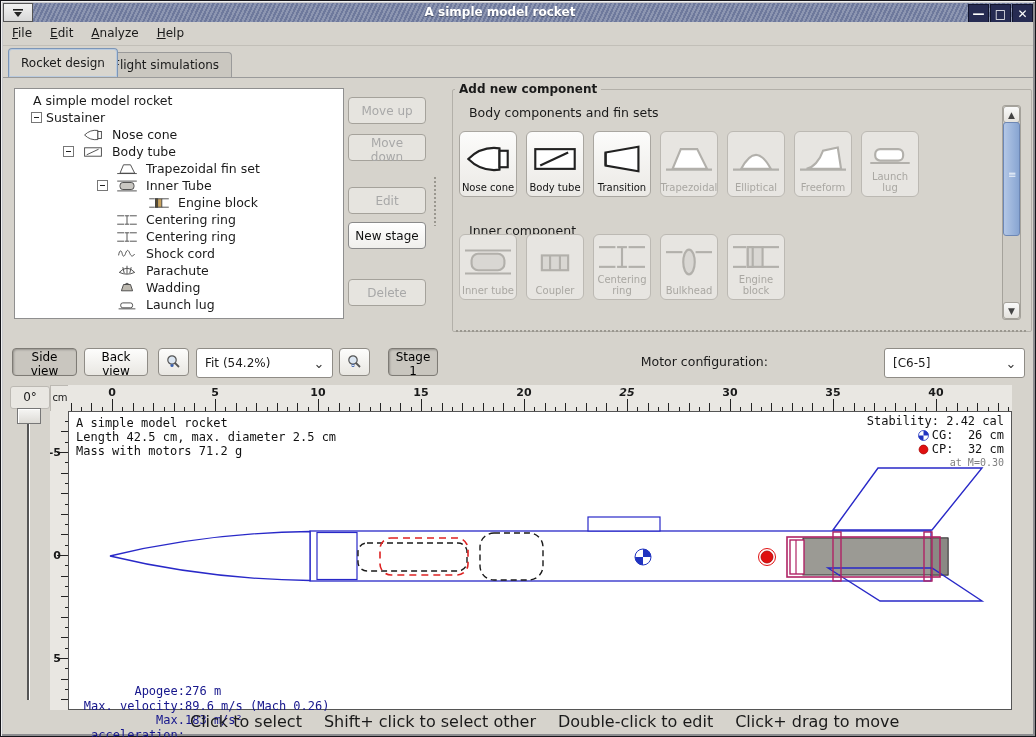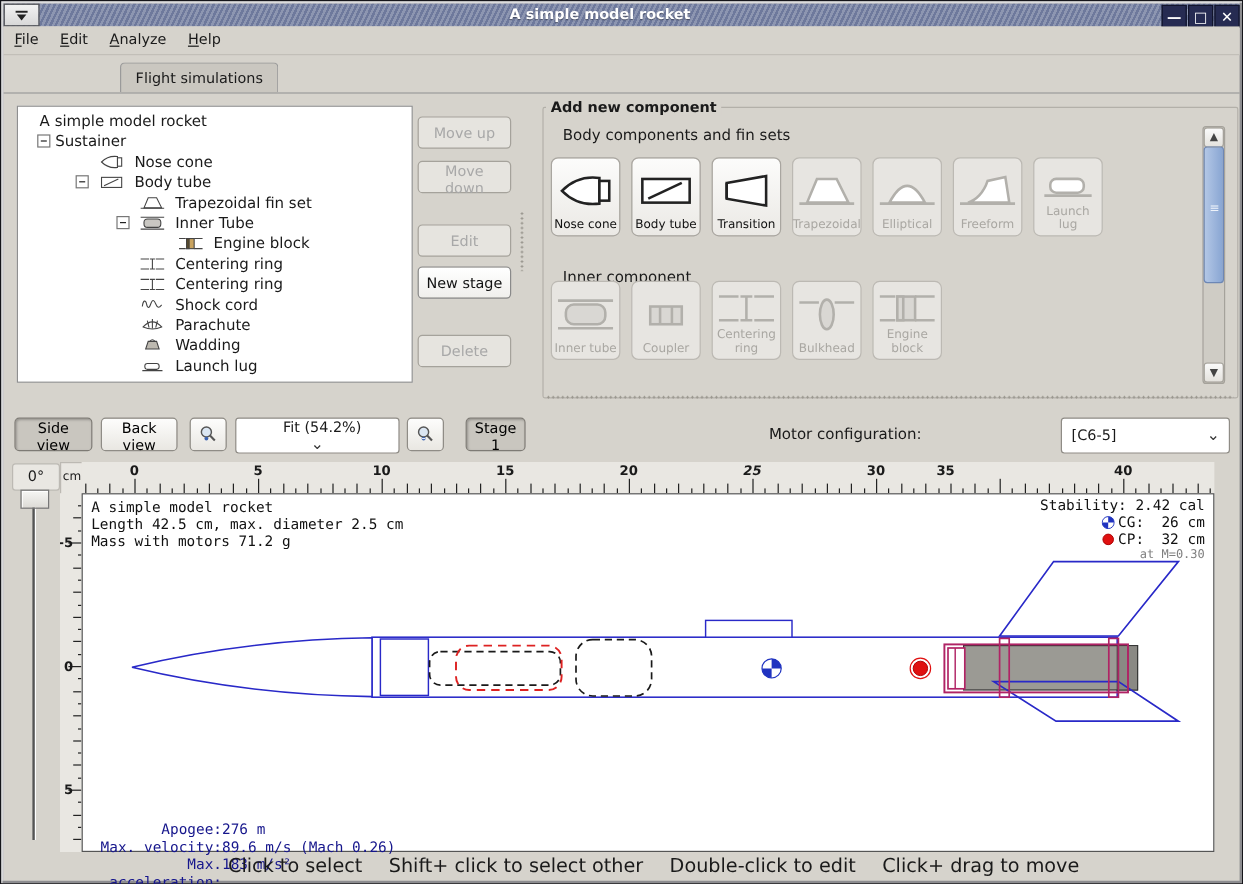--- a/index.html
+++ b/index.html
@@ -120,20 +120,21 @@
   </div>
   <div id="title-text">A simple model rocket</div>
   <div class="win-btn">—</div>
   <div class="win-btn">□</div>
   <div class="win-btn">✕</div>
 </div>
 
 <div id="menubar" class="abs"><span class="menu-item">File</span><span class="menu-item">Edit</span><span class="menu-item">Analyze</span><span class="menu-item">Help</span></div>
 
 <div id="tabs" class="abs">
+  <div class="tab active" style="left:5px;">Rocket design</div>
   <div class="tab" style="left:97px;">Flight simulations</div>
 </div>
 <div id="tabpane-line" class="abs"></div>
 
 <div id="tree-panel" class="abs">
     <div class="tree-row" style="padding-left: 18px;">
       <span class="tree-label">A simple model rocket</span>
     </div>
     <div class="tree-row" style="padding-left: 16px;">
       <span class="tree-handle"></span>
@@ -416,21 +417,21 @@
 
 <button class="ctl-btn pressed" style="left:12px;width:65px;">Side view</button>
 <button class="ctl-btn" style="left:84px;width:64px;">Back view</button>
 <button class="ctl-btn" style="left:158px;width:31px;">
   <svg width="16" height="16" viewBox="0 0 16 16">
     <circle cx="7" cy="6" r="4.2" fill="#dbe6f2" stroke="#555" stroke-width="1.2"></circle>
     <line x1="10" y1="9" x2="14" y2="13" stroke="#555" stroke-width="1.8"></line>
     <circle cx="7" cy="11.5" r="1.6" fill="#3b62b0"></circle>
   </svg>
 </button>
-<div class="combo" style="left:196px;width:135px;flex-direction:column;">
+<div class="combo" style="left:196px;width:135px;">
   <span class="combo-text">Fit (54.2%)</span>
   <span class="combo-arrow">⌄</span>
 </div>
 <button class="ctl-btn" style="left:339px;width:31px;">
   <svg width="16" height="16" viewBox="0 0 16 16">
     <circle cx="7" cy="6" r="4.2" fill="#dbe6f2" stroke="#555" stroke-width="1.2"></circle>
     <line x1="10" y1="9" x2="14" y2="13" stroke="#555" stroke-width="1.8"></line>
     <circle cx="7" cy="11.5" r="1.6" fill="#3b62b0"></circle>
     <line x1="5.6" y1="11.5" x2="8.4" y2="11.5" stroke="#fff" stroke-width="0.8"></line>
   </svg>
@@ -539,21 +540,21 @@
     <div class="htick" style="left: 919.5px; height: 4px;"></div>
     <div class="htick" style="left: 929.8px; height: 8px;"></div>
     <div class="htick" style="left: 940.1px; height: 4px;"></div>
     <div class="hlab" style="left: 44px;">0</div>
     <div class="hlab" style="left: 147px;">5</div>
     <div class="hlab" style="left: 250px;">10</div>
     <div class="hlab" style="left: 353px;">15</div>
     <div class="hlab" style="left: 456px;">20</div>
     <div class="hlab" style="left: 559px; font-style: italic;">25</div>
     <div class="hlab" style="left: 662px;">30</div>
-    <div class="hlab" style="left: 720px;">35</div>
+    <div class="hlab" style="left: 765px;">35</div>
     <div class="hlab" style="left: 868px;">40</div>
   </div>
 <div id="vruler" class="abs">
     <div class="vtick" style="top: 10.1px; width: 3px;"></div>
     <div class="vtick" style="top: 20.4px; width: 7px;"></div>
     <div class="vtick" style="top: 30.7px; width: 3px;"></div>
     <div class="vtick" style="top: 41px; width: 11px;"></div>
     <div class="vtick" style="top: 51.3px; width: 3px;"></div>
     <div class="vtick" style="top: 61.6px; width: 7px;"></div>
     <div class="vtick" style="top: 71.9px; width: 3px;"></div>

